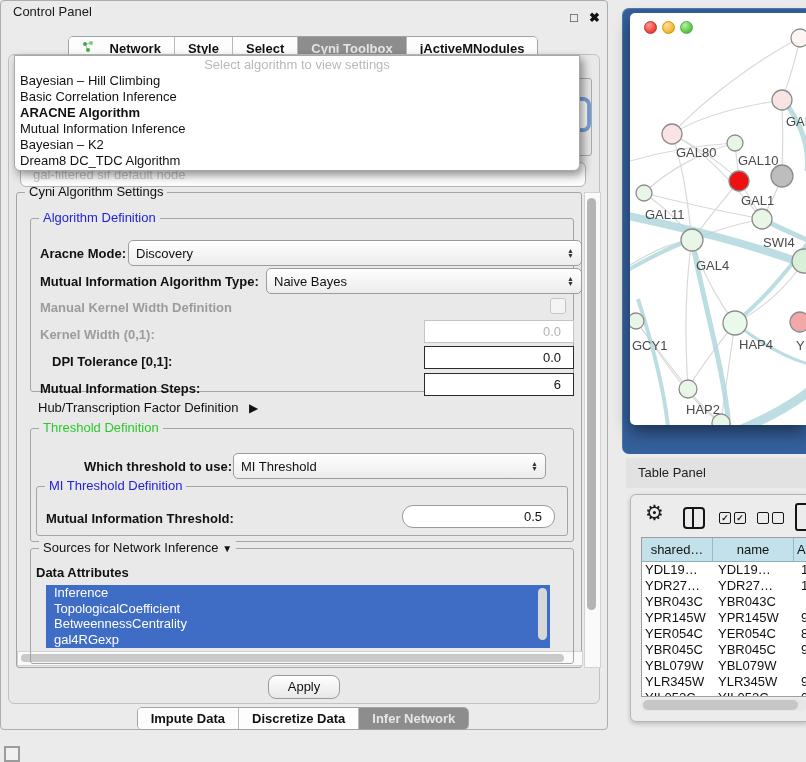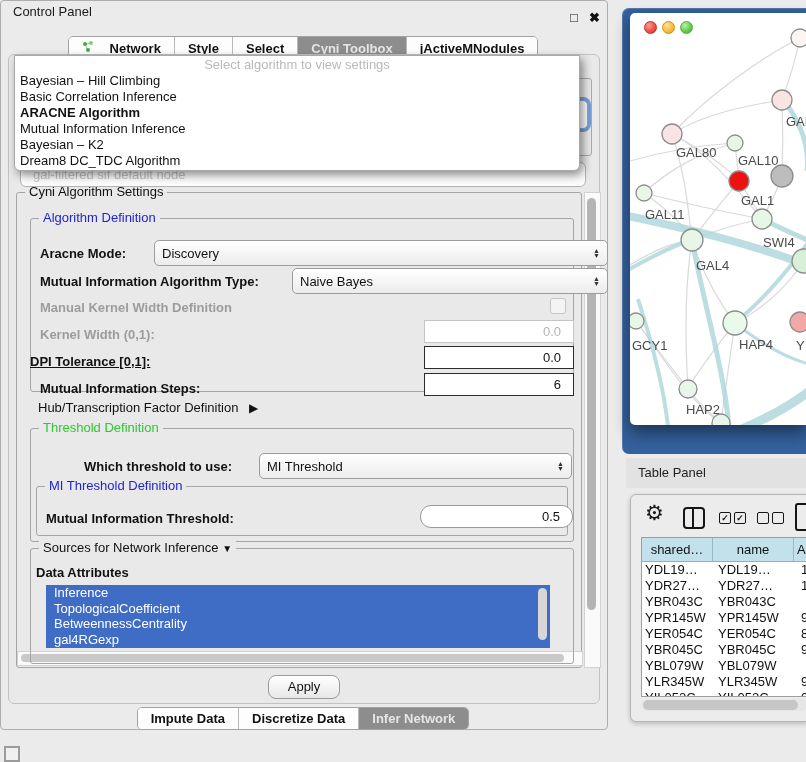--- a/index.html
+++ b/index.html
@@ -41,21 +41,21 @@
   
   .grp{border:1px solid #a5a5a5;border-radius:3px;}
   .grp-title{position:absolute;top:-9px;left:8px;background:#e9e9e9;padding:0 4px;white-space:nowrap;}
   .t-blue{color:#2323d6;}
   .t-green{color:#2ec82e;}
   .lbl-b{font-weight:700;white-space:nowrap;}
   .lbl-dis{font-weight:700;color:#9c9c9c;white-space:nowrap;}
 
   .combo{display:flex;align-items:center;justify-content:space-between;
          background:linear-gradient(#ffffff,#ececec);border:1px solid #9c9c9c;border-radius:5px;
-         padding:0 7px;height:24px;margin-left:26px;}
+         padding:0 7px;height:24px;}
   .combo .arrows{display:flex;flex-direction:column;font-size:7px;line-height:5px;color:#333;}
   .fld{background:#fff;border:1px solid #c4c4c4;text-align:right;padding-right:12px;height:21px;line-height:21px;}
   .fld.strong{border:1.5px solid #2b2b2b;}
   .fld.dis{color:#b3b3b3;}
   .checkbox{width:14px;height:14px;border:1px solid #c6c6c6;border-radius:3px;background:#f4f4f4;}
 
   .attr-list{background:#3f6cc4;overflow:hidden;}
   .attr-item{color:#fff;height:15.5px;line-height:15.5px;padding-left:8px;white-space:nowrap;}
   .list-thumb{position:absolute;right:3px;top:3px;width:9px;height:52px;background:#d7d7d7;border-radius:5px;}
 
@@ -188,21 +188,21 @@
     <span>Naive Bayes</span>
     <span class="arrows">
         <span>▲</span>
         <span>▼</span>
       </span>
   </div>
   <div class="abs lbl-dis" style="left:40px;top:300px;">Manual Kernel Width Definition</div>
   <div class="abs checkbox" style="left:550px;top:298px;"></div>
   <div class="abs lbl-dis" style="left:40px;top:327px;">Kernel Width (0,1):</div>
   <div class="abs fld dis" style="left:424px;top:320px;width:136px;">0.0</div>
-  <div class="abs lbl-b" style="left:30px;top:354px;text-decoration:underline;">DPI Tolerance [0,1]:</div>
+  <div class="abs lbl-b" style="left:52px;top:354px;">DPI Tolerance [0,1]:</div>
   <div class="abs fld strong" style="left:424px;top:346px;width:136px;">0.0</div>
   <div class="abs lbl-b" style="left:40px;top:381px;">Mutual Information Steps:</div>
   <div class="abs fld strong" style="left:424px;top:373px;width:136px;">6</div>
 
   <div class="abs" style="left:38px;top:400px;">
     <span>Hub/Transcription Factor Definition</span>
     <span class="tri" style="margin-left:7px;font-size:12px;">▶</span>
   </div>
 
   <div class="abs grp" style="left:30px;top:428px;width:542px;height:112px;">
@@ -213,21 +213,21 @@
     <span class="grp-title t-blue">MI Threshold Definition</span>
   </div>
   <div class="abs combo" style="left:233px;top:453px;width:297px;">
     <span>MI Threshold</span>
     <span class="arrows">
         <span>▲</span>
         <span>▼</span>
       </span>
   </div>
   <div class="abs lbl-b" style="left:46px;top:511px;">Mutual Information Threshold:</div>
-  <div class="abs fld" style="left:420px;top:505px;width:139px;border-color:#9a9a9a;border-radius:11px;">0.5</div>
+  <div class="abs fld" style="left:402px;top:505px;width:139px;border-color:#9a9a9a;border-radius:11px;">0.5</div>
 
   <div class="abs grp" style="left:30px;top:548px;width:542px;height:114px;">
     <span class="grp-title">
       <span>Sources for Network Inference</span>
       <span class="tri">▼</span>
     </span>
   </div>
   <div class="abs lbl-b" style="left:36px;top:565px;">Data Attributes</div>
   <div class="abs attr-list" style="left:46px;top:585px;width:504px;height:63px;" id="attr-list">
     <div class="list-thumb"></div>

